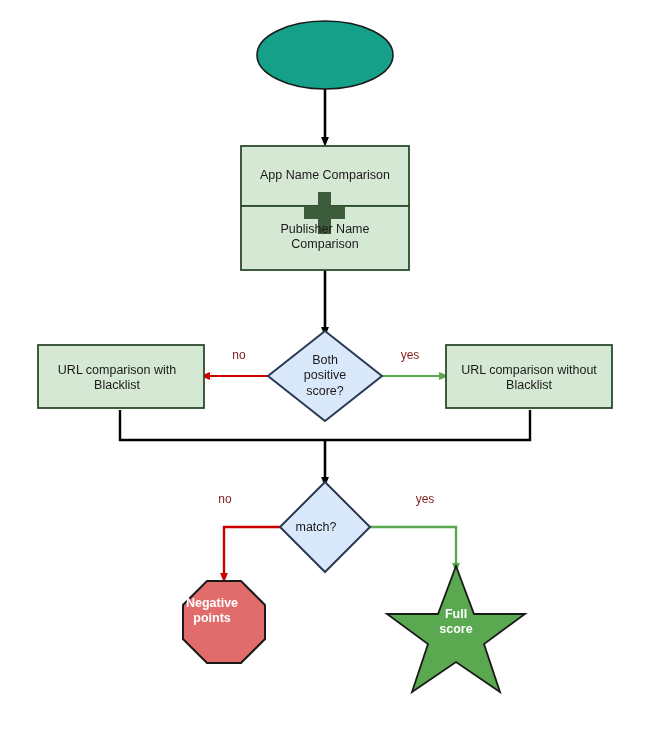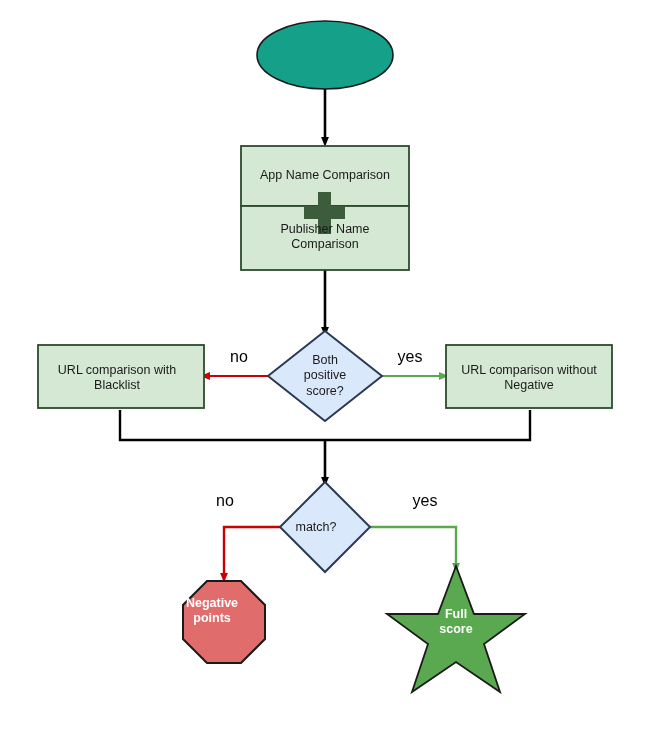--- a/index.html
+++ b/index.html
@@ -35,22 +35,22 @@
     color: #1a1a1a;
     font-size: 12.5px;
   }
   .lbl-white {
     color: #ffffff;
     font-size: 12.5px;
     font-weight: bold;
   }
   .edge-label {
     position: absolute;
-    color: #000000;
-    font-size: 16px;
+    color: #7f1d1d;
+    font-size: 12px;
     text-align: center;
   }
 </style>
 </head>
 <body>
 
 <div id="flowchart-canvas">
 
   <svg class="svg-layer" viewBox="0 0 650 732">
     <defs>
@@ -143,21 +143,21 @@
   <div class="node-label lbl-dark" style="left:245px; top:168px; width:160px;">App Name Comparison</div>
 
   <div class="node-label lbl-dark" style="left:285px; top:353px; width:80px;">Both
 positive
 score?</div>
 
   <div class="node-label lbl-dark" style="left:40px; top:363px; width:154px;">URL comparison with
 Blacklist</div>
 
   <div class="node-label lbl-dark" style="left:452px; top:363px; width:154px;">URL comparison without
-Negative</div>
+Blacklist</div>
 
   <div class="node-label lbl-dark" style="left:276px; top:520px; width:80px;">match?</div>
 
   <div class="node-label lbl-white" style="left:184px; top:596px; width:56px;">Negative
 points</div>
 
   <div class="node-label lbl-white" style="left:416px; top:607px; width:80px;">Full
 score</div>
 
   <div class="edge-label" style="left:224px; top:348px; width:30px;">no</div>

